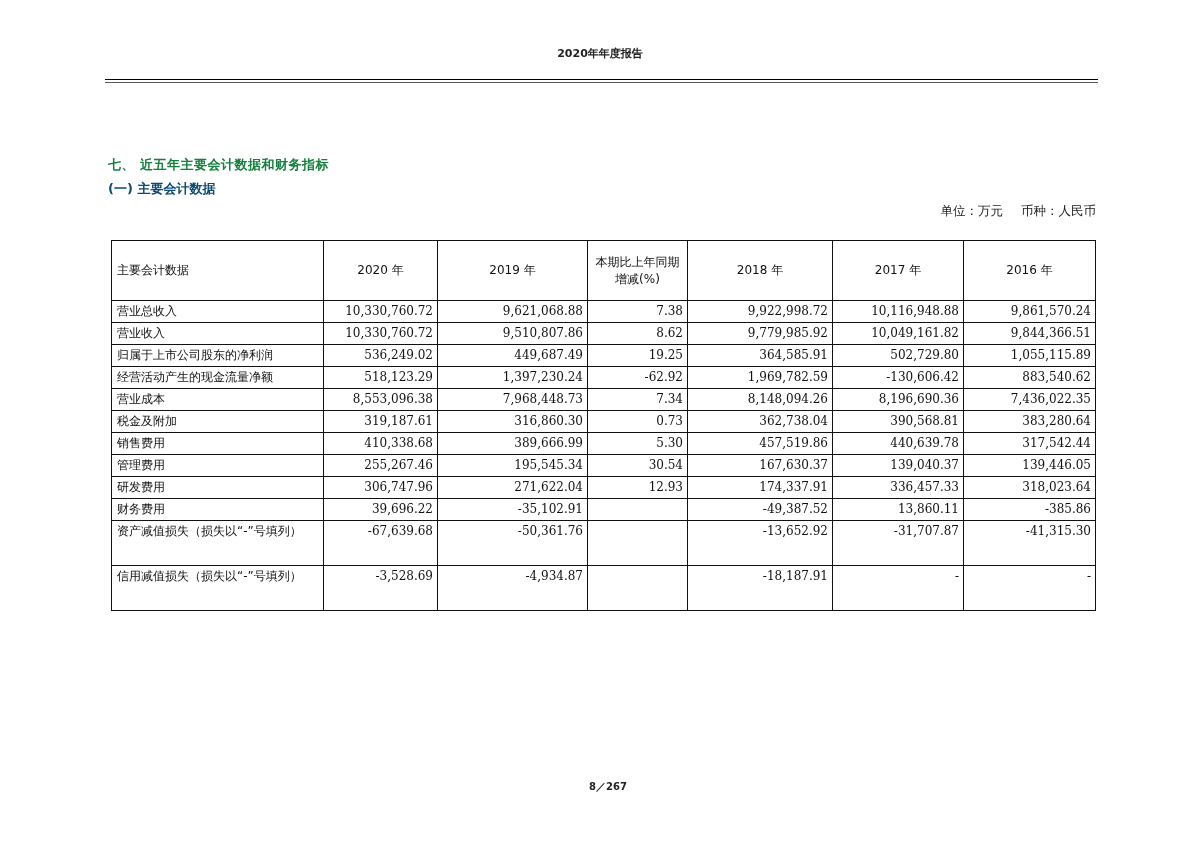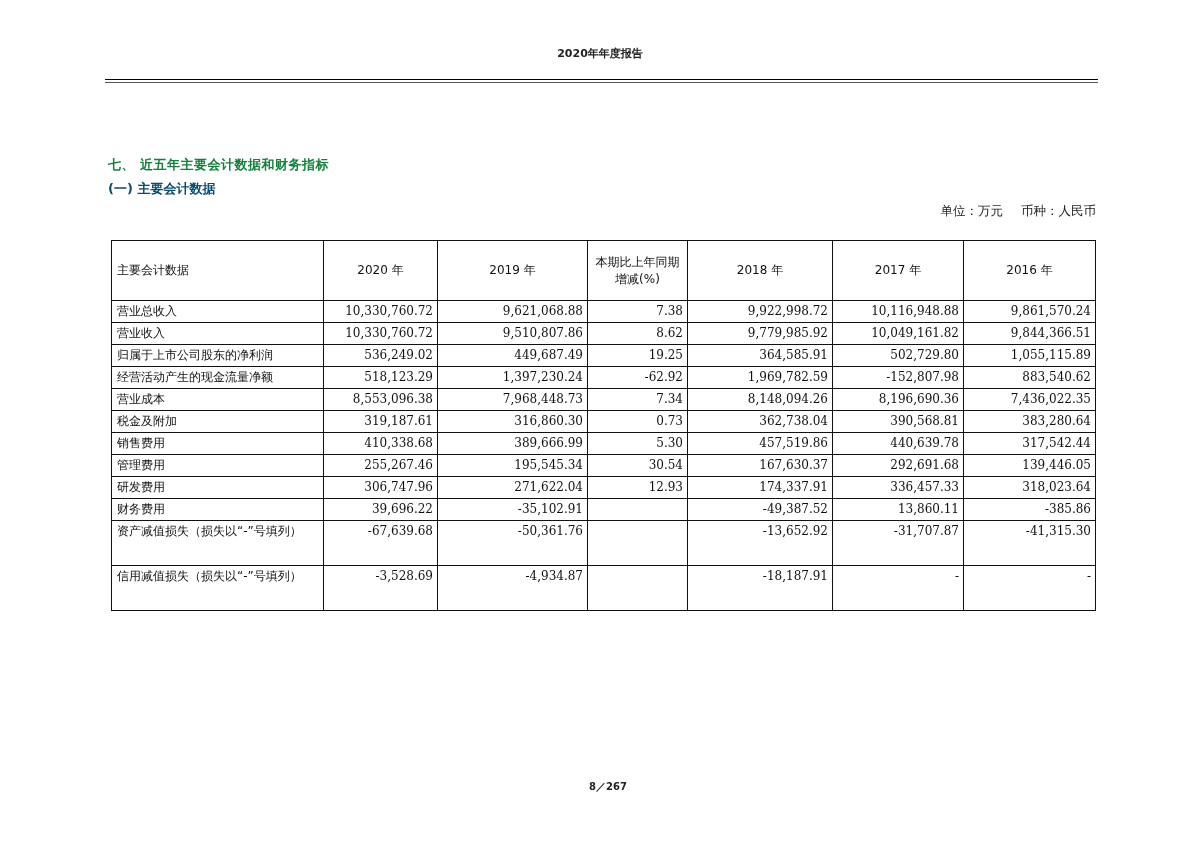--- a/index.html
+++ b/index.html
@@ -93,21 +93,21 @@
         <td>364,585.91</td>
         <td>502,729.80</td>
         <td>1,055,115.89</td>
       </tr>
       <tr>
         <td class="label">经营活动产生的现金流量净额</td>
         <td>518,123.29</td>
         <td>1,397,230.24</td>
         <td>-62.92</td>
         <td>1,969,782.59</td>
-        <td>-152,807.98</td>
+        <td>-130,606.42</td>
         <td>883,540.62</td>
       </tr>
       <tr>
         <td class="label">营业成本</td>
         <td>8,553,096.38</td>
         <td>7,968,448.73</td>
         <td>7.34</td>
         <td>8,148,094.26</td>
         <td>8,196,690.36</td>
         <td>7,436,022.35</td>
@@ -129,21 +129,21 @@
         <td>457,519.86</td>
         <td>440,639.78</td>
         <td>317,542.44</td>
       </tr>
       <tr>
         <td class="label">管理费用</td>
         <td>255,267.46</td>
         <td>195,545.34</td>
         <td>30.54</td>
         <td>167,630.37</td>
-        <td>292,691.68</td>
+        <td>139,040.37</td>
         <td>139,446.05</td>
       </tr>
       <tr>
         <td class="label">研发费用</td>
         <td>306,747.96</td>
         <td>271,622.04</td>
         <td>12.93</td>
         <td>174,337.91</td>
         <td>336,457.33</td>
         <td>318,023.64</td>

